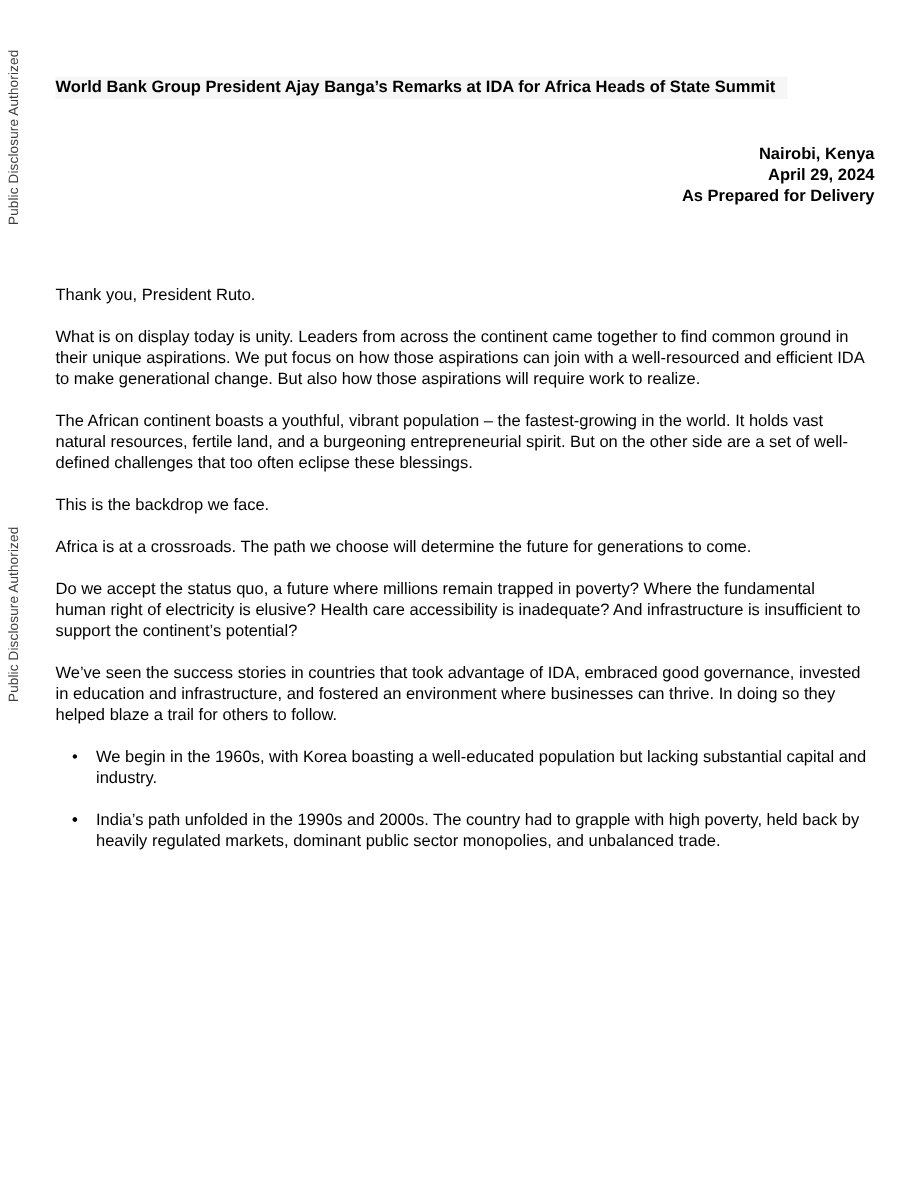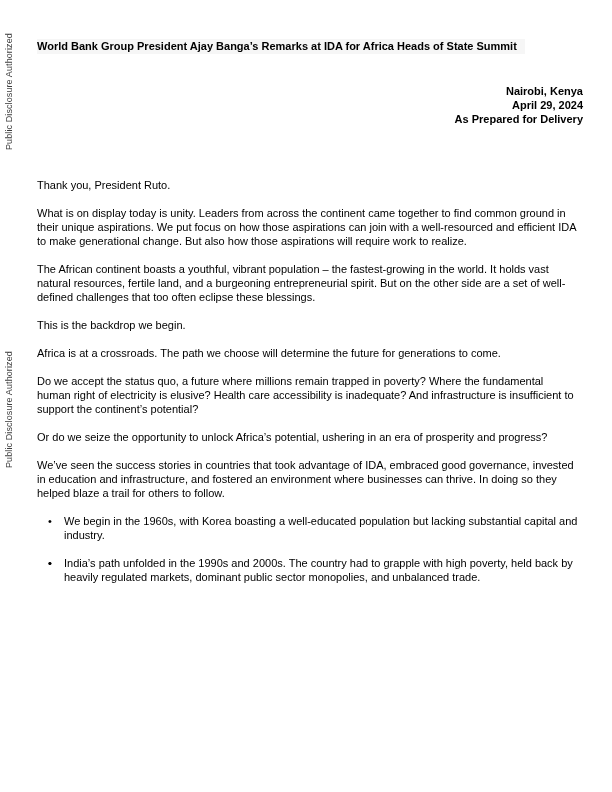--- a/index.html
+++ b/index.html
@@ -23,21 +23,21 @@
     white-space: nowrap;
     transform-origin: 0 0;
     transform: rotate(-90deg);
     letter-spacing: 0.1px;
   }
   .stamp-top { top: 150px; }
   .stamp-middle { top: 468px; }
   .content {
     position: absolute;
     left: 37px;
-    top: 36px;
+    top: 48px;
     width: 546px;
   }
   .title-row { height: 16px; }
   .title-text {
     display: inline-block;
     font-size: 11px;
     font-weight: bold;
     line-height: 15px;
     background: #f6f6f6;
     padding-right: 8px;
@@ -87,24 +87,23 @@
     <div class="dateline">
       <div>Nairobi, Kenya</div>
       <div>April 29, 2024</div>
       <div>As Prepared for Delivery</div>
     </div>
 
     <div class="body-text">
       <p>Thank you, President Ruto.</p>
       <p>What is on display today is unity. Leaders from across the continent came together to find common ground in their unique aspirations. We put focus on how those aspirations can join with a well-resourced and efficient IDA to make generational change. But also how those aspirations will require work to realize.</p>
       <p>The African continent boasts a youthful, vibrant population – the fastest-growing in the world. It holds vast natural resources, fertile land, and a burgeoning entrepreneurial spirit. But on the other side are a set of well-defined challenges that too often eclipse these blessings.</p>
-      <p>This is the backdrop we begin.</p>
+      <p>This is the backdrop we face.</p>
       <p>Africa is at a crossroads. The path we choose will determine the future for generations to come.</p>
       <p>Do we accept the status quo, a future where millions remain trapped in poverty? Where the fundamental human right of electricity is elusive? Health care accessibility is inadequate? And infrastructure is insufficient to support the continent’s potential?</p>
-      <p>Or do we seize the opportunity to unlock Africa’s potential, ushering in an era of prosperity and progress?</p>
       <p>We’ve seen the success stories in countries that took advantage of IDA, embraced good governance, invested in education and infrastructure, and fostered an environment where businesses can thrive. In doing so they helped blaze a trail for others to follow.</p>
 
       <ul class="bullets">
         <li>
           <span class="marker">•</span>
           <span>We begin in the 1960s, with Korea boasting a well-educated population but lacking substantial capital and industry.</span>
         </li>
         <li>
           <span class="marker">•</span>
         </li>

